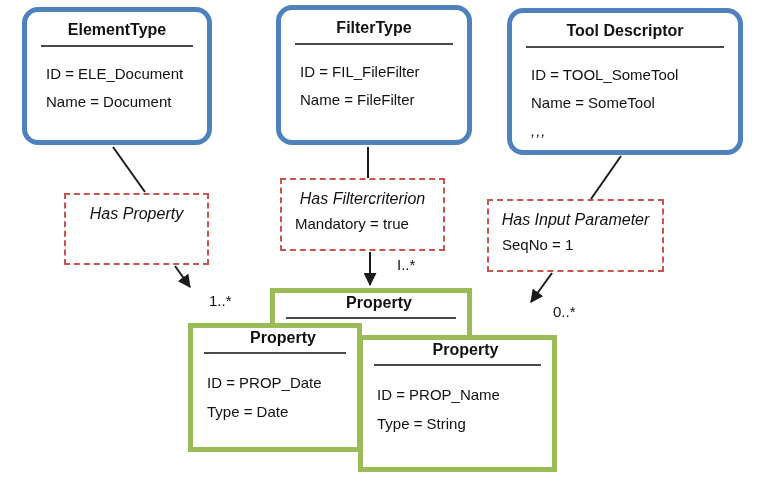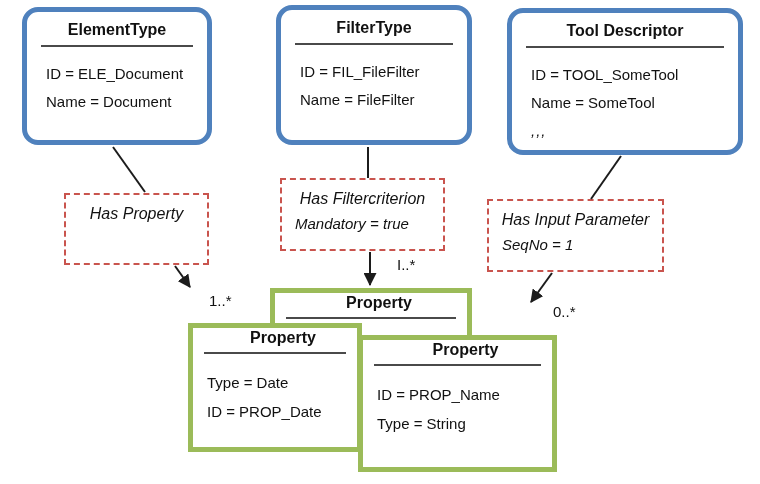--- a/index.html
+++ b/index.html
@@ -14,21 +14,21 @@
   }
   .entity .etitle{font-weight:bold;font-size:16px;text-align:center;padding-top:8px;line-height:20px;}
   .entity .rule{border:0;border-top:2px solid #4a4a4a;margin:5px 14px 0 14px;}
   .entity .attrs{margin-top:13px;padding-left:19px;font-size:15px;line-height:28px;}
   
   .relation{
     position:absolute;box-sizing:border-box;background:#fff;
     border:2px dashed #c9544e;z-index:2;
   }
   .relation .rtitle{font-style:italic;font-size:16px;text-align:center;padding-top:9px;line-height:19px;}
-  .relation .rattr{padding:6px 0 0 13px;font-size:15px;line-height:19px;font-style:italic;}
+  .relation .rattr{padding:6px 0 0 13px;font-size:15px;line-height:19px;}
   
   .prop{
     position:absolute;box-sizing:border-box;background:#fff;
     border:5px solid #9bbb59;
   }
   .prop .ptitle{font-weight:bold;font-size:16px;text-align:center;padding-top:0;line-height:20px;margin-left:16px;}
   .prop .rule{border:0;border-top:2px solid #4a4a4a;margin:4px 11px 0 11px;}
   .prop .attrs{margin-top:14px;padding-left:14px;font-size:15px;line-height:29px;}
   .mult{position:absolute;font-size:15px;z-index:5;}
   .lines{position:absolute;left:0;top:0;z-index:4;pointer-events:none;}
@@ -101,22 +101,22 @@
 
   <div class="prop" style="left:270px;top:288px;width:202px;height:130px;z-index:1;">
     <div class="ptitle">Property</div>
     <hr class="rule">
   </div>
 
   <div class="prop" style="left:188px;top:323px;width:174px;height:129px;z-index:2;">
     <div class="ptitle">Property</div>
     <hr class="rule">
     <div class="attrs">
+      <div>ID = PROP_Date</div>
       <div>Type = Date</div>
-      <div>ID = PROP_Date</div>
     </div>
   </div>
 
   <div class="prop" style="left:358px;top:335px;width:199px;height:137px;z-index:3;">
     <div class="ptitle">Property</div>
     <hr class="rule">
     <div class="attrs">
       <div>ID = PROP_Name</div>
       <div>Type = String</div>
     </div>

